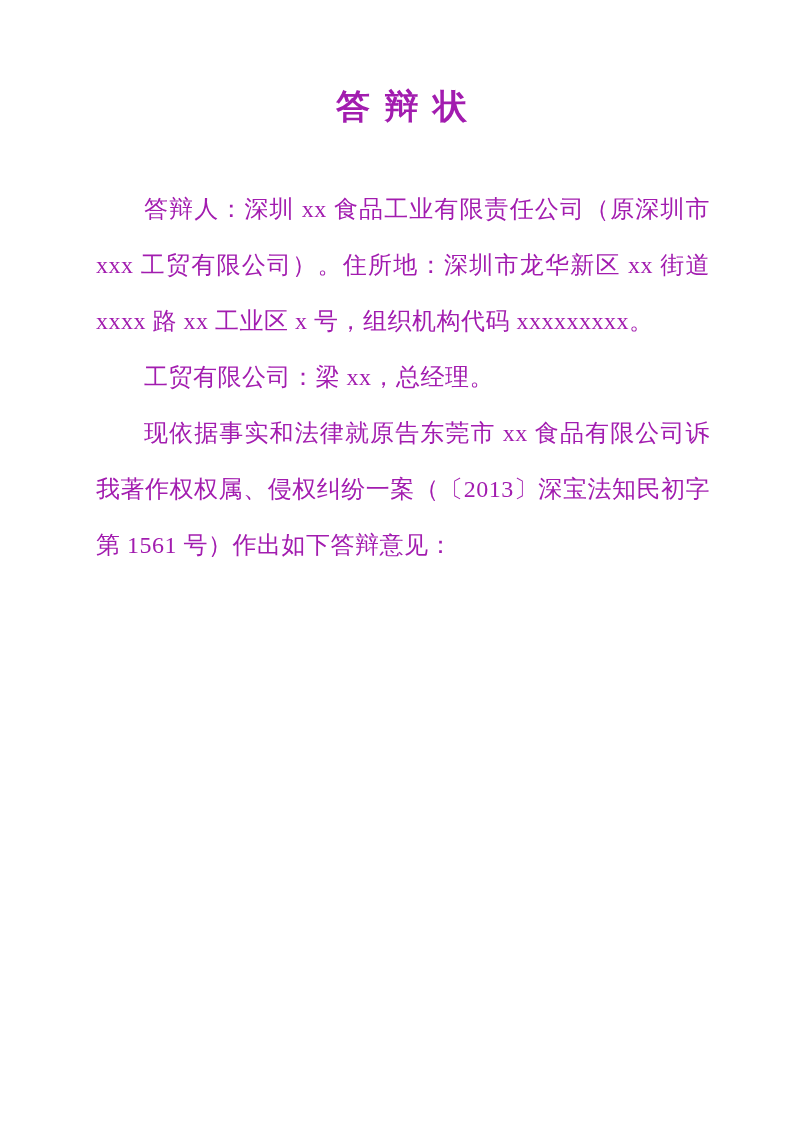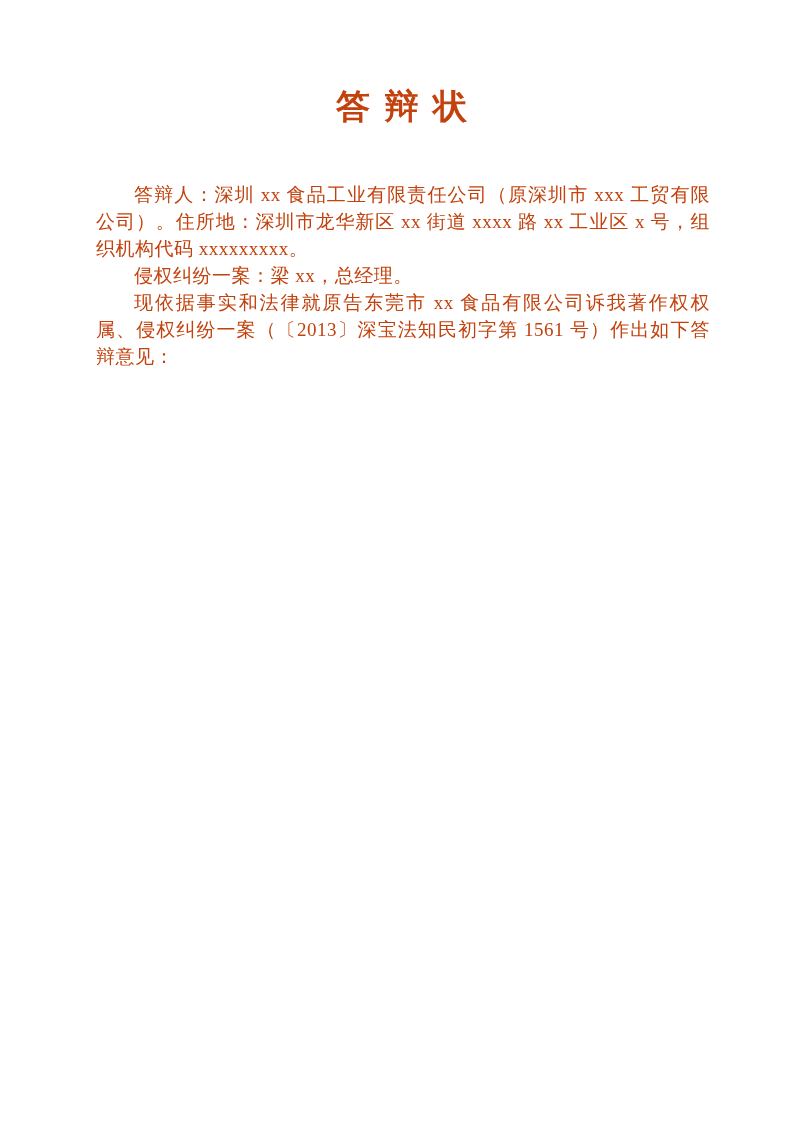--- a/index.html
+++ b/index.html
@@ -10,53 +10,53 @@
   }
   .page {
     position: relative;
     width: 794px;
     height: 1123px;
     margin: 0 auto;
     background: #ffffff;
     padding: 85px 84px 0 96px;
     overflow: hidden;
     font-family: "Liberation Serif", "DejaVu Serif", serif;
-    color: #c2410c;
+    color: #a21caf;
   }
   .doc-title {
     margin: 0;
     padding: 0;
     font-size: 34px;
     line-height: 44px;
     font-weight: bold;
     text-align: center;
     letter-spacing: 3px;
     white-space: pre;
   }
   .doc-body {
     margin-top: 52px;
   }
   .para {
     margin: 0;
     padding: 0;
-    font-size: 19px;
-    line-height: 27px;
+    font-size: 24px;
+    line-height: 56px;
     text-indent: 2em;
     text-align: justify;
     text-justify: inter-ideograph;
     letter-spacing: 0.5px;
     word-break: break-all;
   }
   .para.bold {
     font-weight: bold;
   }
 </style>
 </head>
 <body>
 
 <div class="page">
   <h1 class="doc-title">答 辩 状</h1>
   <div class="doc-body" id="doc-body">
       <p class="para">答辩人：深圳 xx 食品工业有限责任公司（原深圳市 xxx 工贸有限公司）。住所地：深圳市龙华新区 xx 街道 xxxx 路 xx 工业区 x 号，组织机构代码 xxxxxxxxx。</p>
-      <p class="para">侵权纠纷一案：梁 xx，总经理。</p>
+      <p class="para">工贸有限公司：梁 xx，总经理。</p>
       <p class="para">现依据事实和法律就原告东莞市 xx 食品有限公司诉我著作权权属、侵权纠纷一案（〔2013〕深宝法知民初字第 1561 号）作出如下答辩意见：</p>
     </div>
 </div>
 
 </body></html>

